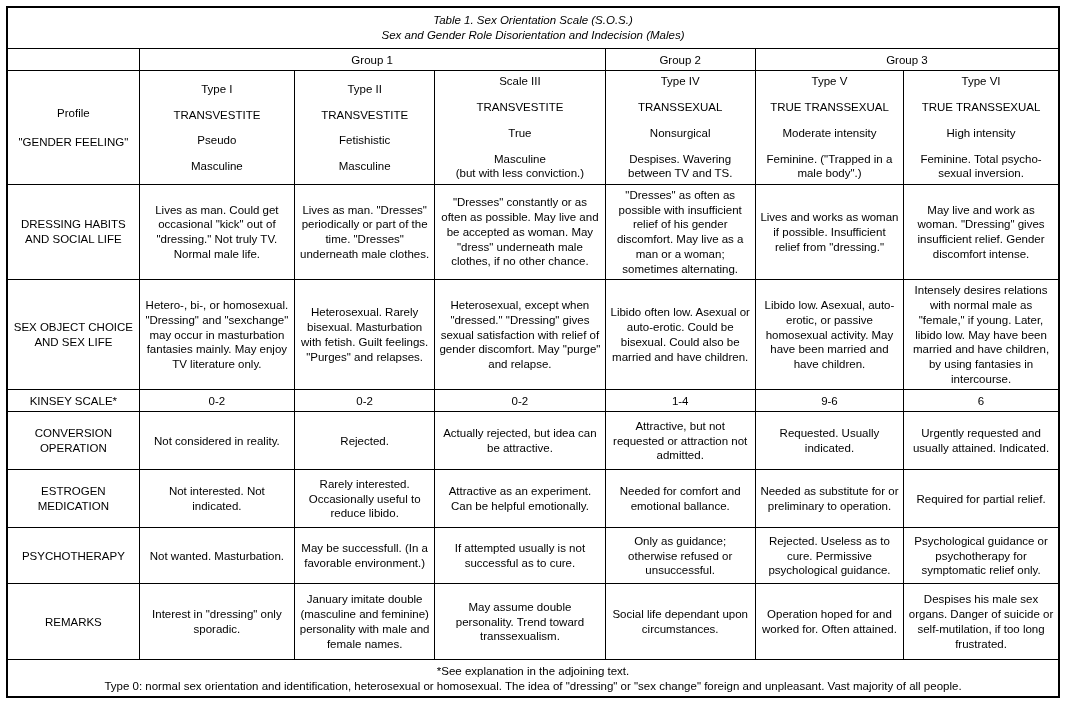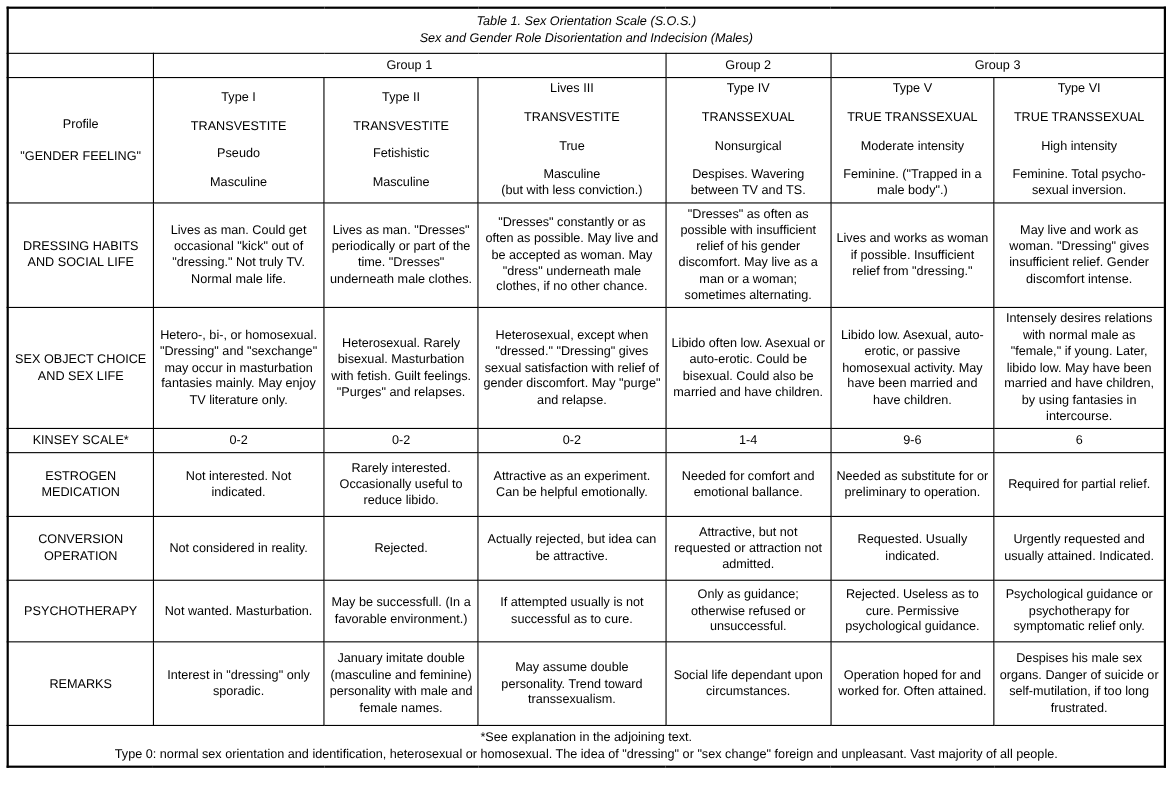--- a/index.html
+++ b/index.html
@@ -131,21 +131,21 @@
           <span class="ln">Pseudo</span>
           <span class="ln">Masculine</span>
         </td>
         <td class="type-cell">
           <span class="ln">Type II</span>
           <span class="ln">TRANSVESTITE</span>
           <span class="ln">Fetishistic</span>
           <span class="ln">Masculine</span>
         </td>
         <td class="type-cell">
-          <span class="ln">Lives III</span>
+          <span class="ln">Scale III</span>
           <span class="ln">TRANSVESTITE</span>
           <span class="ln">True</span>
           <span class="ln" style="white-space:pre-line">Masculine
 (but with less conviction.)</span>
         </td>
         <td class="type-cell">
           <span class="ln">Type IV</span>
           <span class="ln">TRANSSEXUAL</span>
           <span class="ln">Nonsurgical</span>
           <span class="ln">Despises. Wavering between TV and TS.</span>
@@ -188,39 +188,39 @@
         <td class="rowlabel">KINSEY SCALE*</td>
         <td class="body-cell">0-2</td>
         <td class="body-cell">0-2</td>
         <td class="body-cell">0-2</td>
         <td class="body-cell">1-4</td>
         <td class="body-cell">9-6</td>
         <td class="body-cell">6</td>
       </tr>
 
       <tr style="height:58px">
+        <td class="rowlabel">
+          <span>CONVERSION OPERATION</span>
+        </td>
+        <td class="body-cell">Not considered in reality.</td>
+        <td class="body-cell">Rejected.</td>
+        <td class="body-cell">Actually rejected, but idea can be attractive.</td>
+        <td class="body-cell">Attractive, but not requested or attraction not admitted.</td>
+        <td class="body-cell">Requested. Usually indicated.</td>
+        <td class="body-cell">Urgently requested and usually attained. Indicated.</td>
+      </tr>
+
+      <tr style="height:58px">
         <td class="rowlabel">ESTROGEN MEDICATION</td>
         <td class="body-cell">Not interested. Not indicated.</td>
         <td class="body-cell">Rarely interested. Occasionally useful to reduce libido.</td>
         <td class="body-cell">Attractive as an experiment. Can be helpful emotionally.</td>
         <td class="body-cell">Needed for comfort and emotional ballance.</td>
         <td class="body-cell">Needed as substitute for or preliminary to operation.</td>
         <td class="body-cell">Required for partial relief.</td>
-      </tr>
-
-      <tr style="height:58px">
-        <td class="rowlabel">
-          <span>CONVERSION OPERATION</span>
-        </td>
-        <td class="body-cell">Not considered in reality.</td>
-        <td class="body-cell">Rejected.</td>
-        <td class="body-cell">Actually rejected, but idea can be attractive.</td>
-        <td class="body-cell">Attractive, but not requested or attraction not admitted.</td>
-        <td class="body-cell">Requested. Usually indicated.</td>
-        <td class="body-cell">Urgently requested and usually attained. Indicated.</td>
       </tr>
 
       <tr style="height:56px">
         <td class="rowlabel">PSYCHOTHERAPY</td>
         <td class="body-cell">Not wanted. Masturbation.</td>
         <td class="body-cell">May be successfull. (In a favorable environment.)</td>
         <td class="body-cell">If attempted usually is not successful as to cure.</td>
         <td class="body-cell">Only as guidance; otherwise refused or unsuccessful.</td>
         <td class="body-cell">Rejected. Useless as to cure. Permissive psychological guidance.</td>
         <td class="body-cell">Psychological guidance or psychotherapy for symptomatic relief only.</td>

